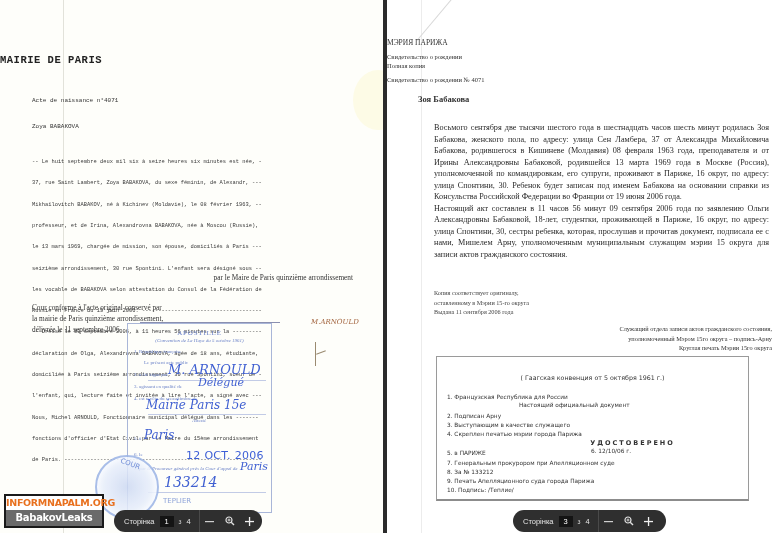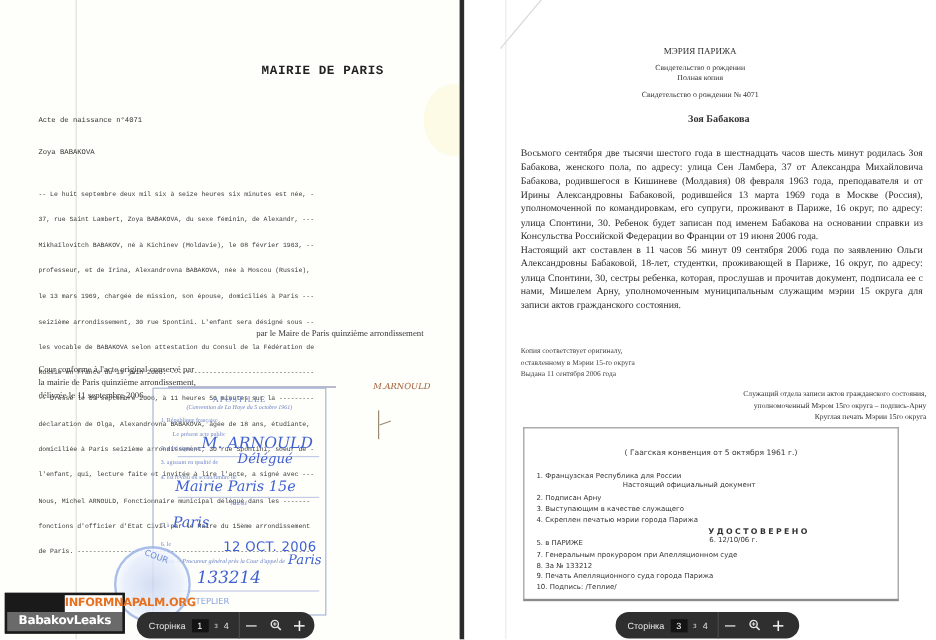--- a/index.html
+++ b/index.html
@@ -11,21 +11,21 @@
   #page-right { left: 387px; width: 393px; background: #ffffff; }
   .divider { position: absolute; left: 383px; top: 0; width: 4px; height: 533px; background: #2b2b2b; }
 
   .margin-line { position: absolute; top: 0; width: 1px; height: 533px; background: #e2e2da; }
   #page-left .margin-line { left: 63px; }
   #page-right .margin-line { left: 34px; background: #ececec; }
   .fold-stroke { position: absolute; left: 30px; top: 40px; width: 60px; height: 1px; background: #d8d8d8; transform: rotate(-50deg); transform-origin: left; }
   .yellow-glow { position: absolute; right: -20px; top: 70px; width: 50px; height: 60px; border-radius: 50%; background: #fdfbe6; }
 
   
-  .fr-title { position: absolute; left: 0; width: 320px; text-align: right; font-family: "Liberation Mono", monospace; }
+  .fr-title { position: absolute; left: 0; width: 320px; text-align: left; font-family: "Liberation Mono", monospace; }
   .fr-t1 { top: 54px; font-size: 10.5px; font-weight: bold; letter-spacing: 0.5px; }
   .fr-t2 { top: 67px; font-size: 9.5px; }
   .fr-mono { position: absolute; left: 32px; font-family: "Liberation Mono", monospace; font-size: 6px; color: #333; }
   .fr-acte { top: 97px; }
   .fr-name { top: 123px; }
   .fr-body { position: absolute; left: 32px; top: 145px; width: 320px; font-family: "Liberation Mono", monospace; font-size: 5.4px; line-height: 7.1px; color: #3a3a3a; white-space: pre; }
   .fr-sig { position: absolute; right: 30px; top: 272px; width: 260px; text-align: right; font-size: 7.3px; line-height: 11px; color: #333; }
   .fr-copie { position: absolute; left: 32px; top: 302px; font-size: 7.3px; line-height: 11px; color: #333; }
   .fr-underline { position: absolute; left: 140px; top: 322px; width: 140px; height: 1px; background: #8a8fb0; }
 
@@ -39,37 +39,37 @@
   .ap-date { position: absolute; left: 58px; top: 125px; font-family: "DejaVu Sans", sans-serif; font-size: 11px; color: #3d5fd6; letter-spacing: 0.3px; text-align: right; }
   .seal { position: absolute; left: 95px; top: 455px; width: 64px; height: 64px; border-radius: 50%; border: 2px solid #9bb4e6; background: radial-gradient(circle, #cdd9f3 0%, #e7eefb 55%, #f6f9ff 70%); opacity: 0.85; }
   .seal-text { position: absolute; left: 120px; top: 460px; font-family: "DejaVu Sans", sans-serif; font-size: 7px; color: #6d8ad6; transform: rotate(20deg); }
   .teplier { position: absolute; left: 163px; top: 497px; font-family: "DejaVu Sans", sans-serif; font-size: 7px; color: #8ea3d9; }
   .margin-note { position: absolute; left: 311px; top: 318px; font-family: "DejaVu Serif", serif; font-style: italic; font-size: 7px; color: #a0603a; }
   .margin-mark { position: absolute; left: 315px; top: 342px; width: 14px; height: 24px; border-left: 1px solid #9a8a70; }
   .margin-mark::after { content: ""; position: absolute; left: 0; top: 10px; width: 10px; height: 1px; background: #9a8a70; transform: rotate(-20deg); }
 
   
   .wm { position: absolute; left: 4px; top: 494px; width: 100px; border: 2px solid #1a1a1a; background: #1a1a1a; }
-  .wm-top { display: block; background: #ffffff; color: #e8701e; font-family: "DejaVu Sans", sans-serif; font-weight: bold; font-size: 9.5px; text-align: left; line-height: 14px; letter-spacing: -0.3px; margin-left: 48px; }
+  .wm-top { display: block; background: #ffffff; color: #e8701e; font-family: "DejaVu Sans", sans-serif; font-weight: bold; font-size: 9.5px; text-align: left; line-height: 14px; letter-spacing: -0.3px; }
   .wm-bottom { display: block; background: #6a6a6a; color: #ffffff; font-family: "DejaVu Sans", sans-serif; font-weight: bold; font-size: 10px; text-align: center; line-height: 16px; letter-spacing: -0.3px; }
 
   
   .pager { position: absolute; height: 22px; border-radius: 11px; background: #2f2f2f; display: flex; align-items: center; color: #e6e6e6; font-family: "Liberation Sans", sans-serif; font-size: 7.5px; }
   .pager .lbl { padding-left: 10px; padding-right: 5px; }
   .pager .pg-input { width: 14px; height: 11px; background: #141414; color: #ffffff; font-size: 7.5px; text-align: center; line-height: 11px; }
   .pager .of { padding: 0 5px; color: #cfcfcf; font-size: 6.5px; }
   .pager .total { padding-right: 8px; }
   .pager .sep { width: 1px; height: 22px; background: #4a4a4a; }
   .pager .btn { width: 20px; height: 22px; display: flex; align-items: center; justify-content: center; color: #dcdcdc; cursor: pointer; }
   .pager .btn svg { display: block; }
   #pager-left { left: 114px; top: 510px; width: 148px; }
   #pager-right { left: 513px; top: 510px; width: 153px; }
 
   
-  .ru-center { position: absolute; left: 0; width: 393px; text-align: center; color: #333; }
+  .ru-center { position: absolute; left: 0; width: 393px; text-align: left; color: #333; }
   .ru-h1 { top: 38px; font-size: 7.5px; }
   .ru-h2 { top: 52px; font-size: 6.5px; line-height: 9px; }
   .ru-h3 { top: 76px; font-size: 6.5px; }
   .ru-h4 { top: 94px; font-size: 8.5px; font-weight: bold; padding-left: 31px; }
   .ru-body { position: absolute; left: 47px; top: 122px; width: 335px; font-size: 8.2px; line-height: 11.5px; color: #2a2a2a; text-align: justify; }
   .ru-body p { text-align: justify; }
   .ru-copy { position: absolute; left: 47px; top: 288px; font-size: 6.2px; line-height: 9.6px; color: #444; }
   .ru-sig { position: absolute; right: 8px; top: 324px; width: 260px; text-align: right; font-size: 6.3px; line-height: 9.6px; color: #333; }
   .ru-apostille { position: absolute; left: 49px; top: 356px; width: 313px; height: 145px; border: 1px solid #9a9a9a; border-bottom: 2px solid #8c8c8c; background: #ffffff; font-family: "DejaVu Sans", sans-serif; color: #333; }
   .ra-title { position: absolute; top: 6px; width: 100%; text-align: center; font-size: 7.5px; font-weight: bold; letter-spacing: 2.5px; }

